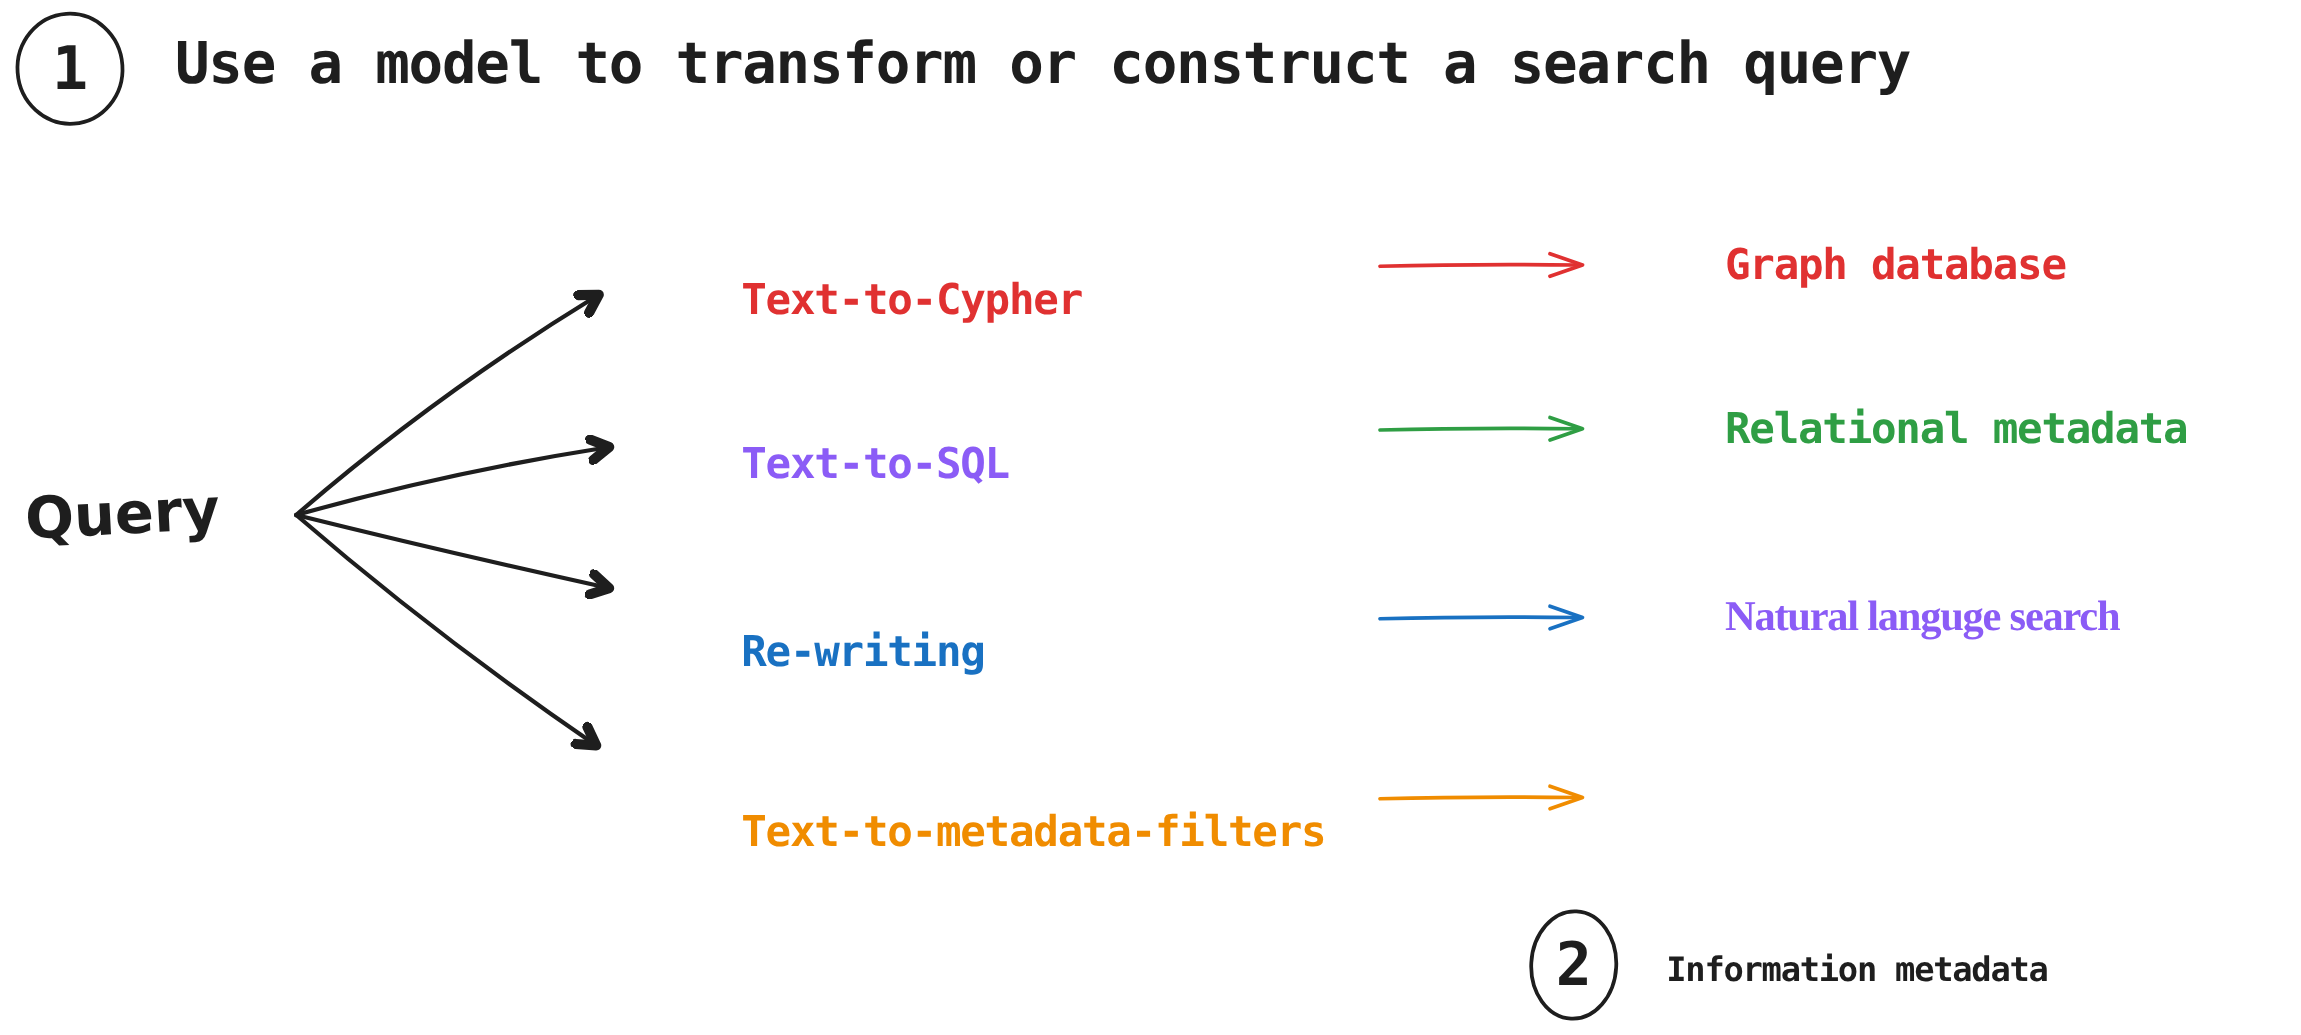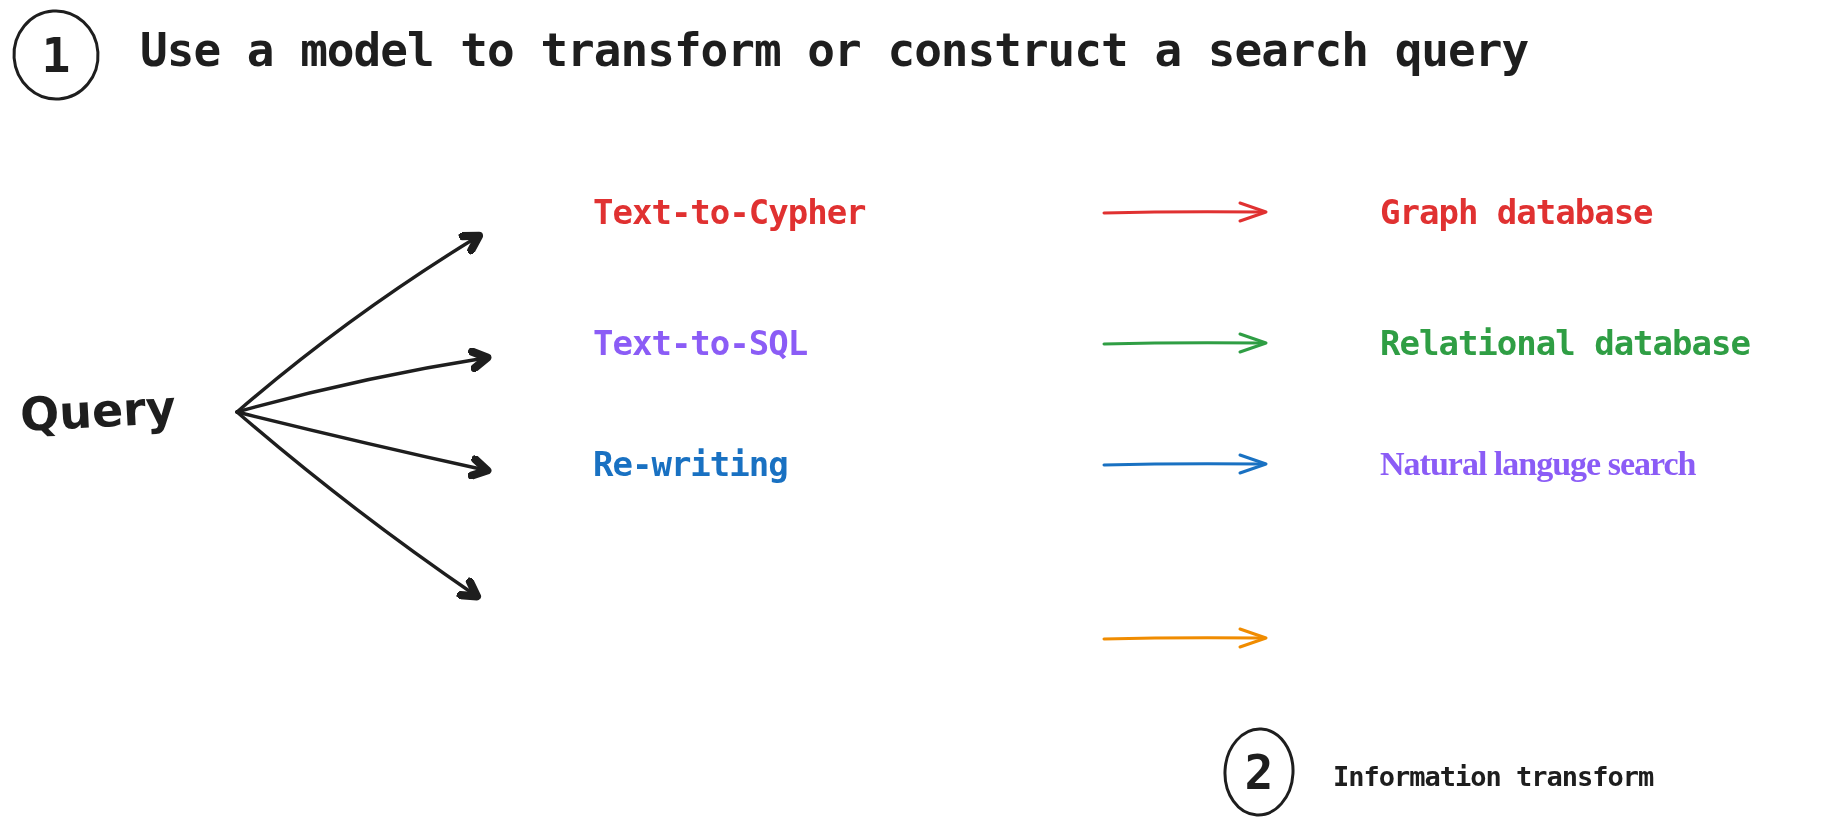--- a/index.html
+++ b/index.html
@@ -46,31 +46,31 @@
     white-space: nowrap;
   }
 
   
   .fan { position: absolute; left: 200px; top: 190px; }
 
   
   .row { position: absolute; left: 0; width: 100%; height: 44px; }
   .row-0 { top: 190px; }
   .row-1 { top: 321px; }
-  .row-2 { top: 442px; }
+  .row-2 { top: 472px; }
   .row-3 { top: 616px; }
   .row .method, .row .target {
     position: absolute;
     font-weight: 700;
     font-size: 34px;
     letter-spacing: -1px;
     line-height: 44px;
     white-space: nowrap;
   }
-  .row .method { left: 593px; }
+  .row .method { left: 593px; margin-top: 28px; }
   .row .target { left: 1348px; margin-left: 32px; }
   .row .arrow  { position: absolute; left: 1100px; top: 8px; }
 
   .fan path, .arrow path { fill: none; stroke-linecap: round; stroke-linejoin: round; }
   .fan path  { stroke-width: 3.4px; }
   .arrow .shaft { stroke-width: 3px; }
   .arrow .head  { stroke-width: 3px; }
   .badge ellipse { fill: none; stroke-width: 3px; }
 </style>
 </head>
@@ -108,40 +108,41 @@
     </svg>
     <span class="target" style="color: rgb(224, 49, 49);">Graph database</span>
   </div>
 
   <div class="row row-1">
     <span class="method" style="color: #8b5cf6;">Text-to-SQL</span>
     <svg class="arrow" width="190" height="28" viewBox="0 0 190 28">
       <path class="shaft" d="M4 15 C 60 13.5, 120 13.5, 162 14" stroke="#2f9e44"></path>
       <path class="head" d="M140 5 L166 14 L140 23" stroke="#2f9e44"></path>
     </svg>
-    <span class="target" style="color: rgb(47, 158, 68);">Relational database</span>
+    <span class="target" style="color: rgb(47, 158, 68);">Relational metadata</span>
   </div>
 
   <div class="row row-2">
     <span class="method" style="color: rgb(25, 113, 194);">Re-writing</span>
     <svg class="arrow" width="190" height="28" viewBox="0 0 190 28">
       <path class="shaft" d="M4 15 C 60 13.5, 120 13.5, 162 14" stroke="#1971c2"></path>
       <path class="head" d="M140 5 L166 14 L140 23" stroke="#1971c2"></path>
     </svg>
     <span class="target" style="color: #8b5cf6; font-family: Liberation Serif, serif;">Natural languge search</span>
   </div>
 
   <div class="row row-3">
+    <span class="method" style="color: rgb(240, 140, 0);">Text-to-metadata-filters</span>
     <svg class="arrow" width="190" height="28" viewBox="0 0 190 28">
       <path class="shaft" d="M4 15 C 60 13.5, 120 13.5, 162 14" stroke="#f08c00"></path>
       <path class="head" d="M140 5 L166 14 L140 23" stroke="#f08c00"></path>
     </svg>
   </div>
 
   <div class="badge badge-2">
     <svg width="78" height="92" viewBox="0 0 78 92">
       <ellipse cx="39" cy="46" rx="34" ry="43" transform="rotate(3 39 46)" stroke="#1e1e1e"></ellipse>
     </svg>
     <span class="badge-num" style="color: rgb(30, 30, 30);">2</span>
   </div>
-  <div class="step-title title-2" style="color: rgb(30, 30, 30);">Information transform</div>
+  <div class="step-title title-2" style="color: rgb(30, 30, 30);">Information metadata</div>
 
 </div>
 
 </body></html>

